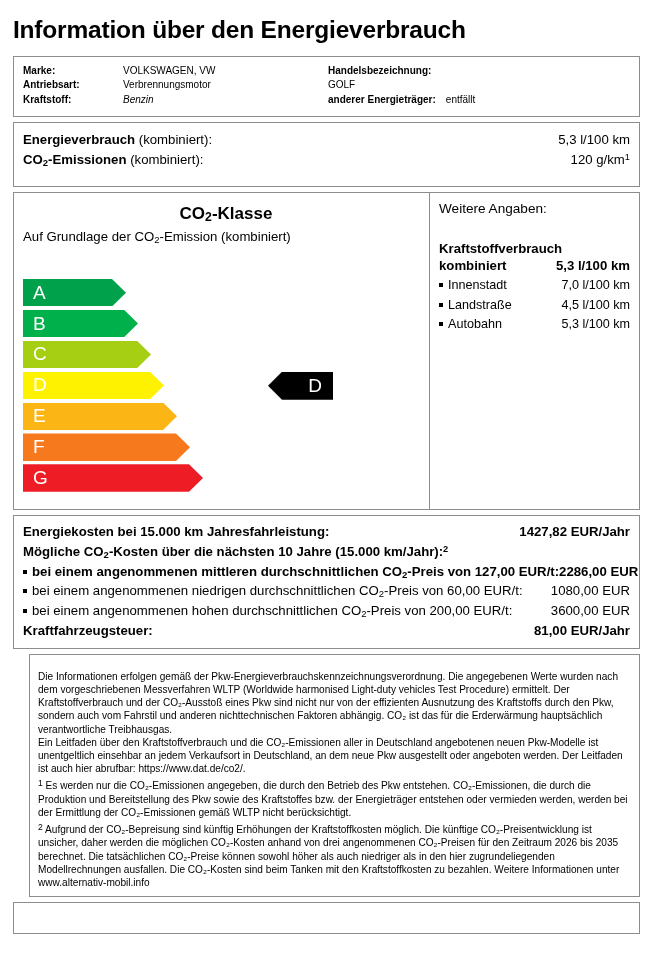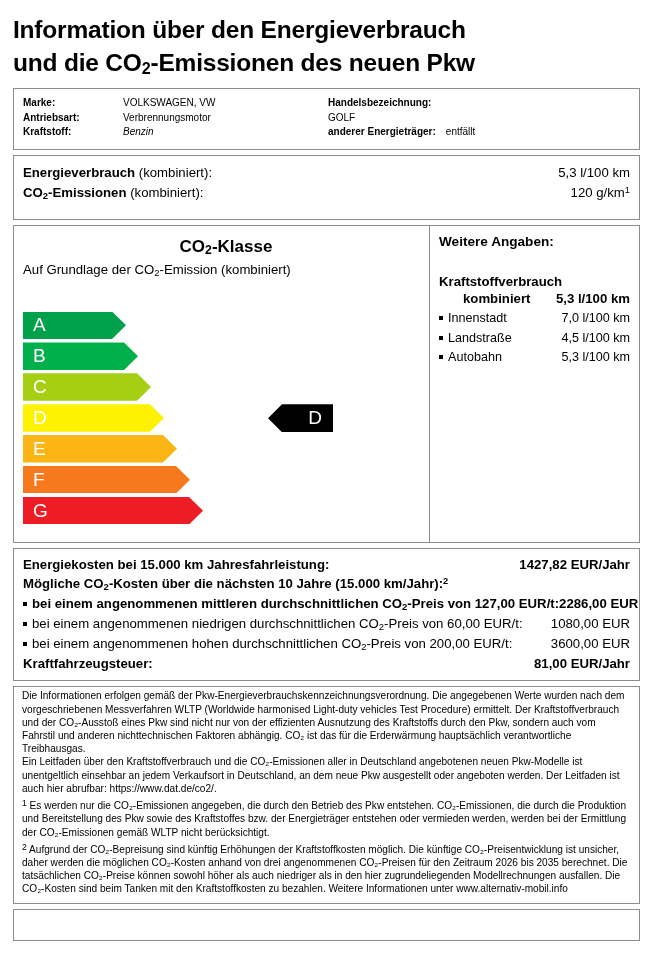--- a/index.html
+++ b/index.html
@@ -67,60 +67,59 @@
   }
   .marker {
     position: absolute; left: 245px; top: 0; width: 65px; height: 28px;
   }
   .marker .mlabel {
     position: absolute; right: 11px; top: 50%; transform: translateY(-52%);
     color: #ffffff; font-size: 19px; line-height: 1;
   }
 
   
-  .wa-title { font-size: 13.6px; font-weight: bold; }
+  .wa-title { font-size: 13.6px; font-weight: normal; }
   .kv-title { font-size: 13.2px; font-weight: bold; margin-top: 25px; }
   .kv-row {
     display: flex; justify-content: space-between;
     font-size: 12.6px; line-height: 1.55; white-space: nowrap;
   }
-  .kv-row.head { font-weight: bold; font-size: 13.2px; margin-left: 24px; }
+  .kv-row.head { font-weight: bold; font-size: 13.2px; }
   .kv-row .bl { display: flex; align-items: baseline; }
   .sq {
     display: inline-block; width: 4px; height: 4px; background: #000;
     margin-right: 5px; position: relative; top: -2px; flex: 0 0 4px;
   }
 
   
   .costs { padding: 6px 9px 7px 9px; }
   .c-row {
     display: flex; justify-content: space-between; align-items: baseline;
     font-size: 13.2px; line-height: 1.5; white-space: nowrap;
   }
   .c-row.bold { font-weight: bold; }
   .c-row .lab { display: flex; align-items: baseline; }
   .c-note { font-size: 12.3px; line-height: 1.45; }
 
   
-  .legal { padding: 2px 8px 7px 8px; }
+  .legal { padding: 15px 8px 7px 8px; margin-left: 16px; }
   .legal p { font-size: 10.1px; line-height: 1.31; text-align: left; }
   .legal .fn { margin-top: 4px; }
   .legal sup { font-size: 0.85em; vertical-align: baseline; position: relative; top: -3px; }
 
   
   .fin { height: 32px; }
 </style>
 </head>
 <body>
 
 <div class="page">
 
   <div class="title">
     <div>Information über den Energieverbrauch</div>
-    <div><span>und die CO</span><sub>2</sub><span>-Emissionen des neuen Pkw</span></div>
   </div>
 
   <div class="box ident" style="margin-top:9px;">
     <div class="col-left">
       <div class="row">
         <span class="lbl">Marke:</span>
         <span class="val">VOLKSWAGEN, VW</span>
       </div>
       <div class="row">
         <span class="lbl">Antriebsart:</span>

